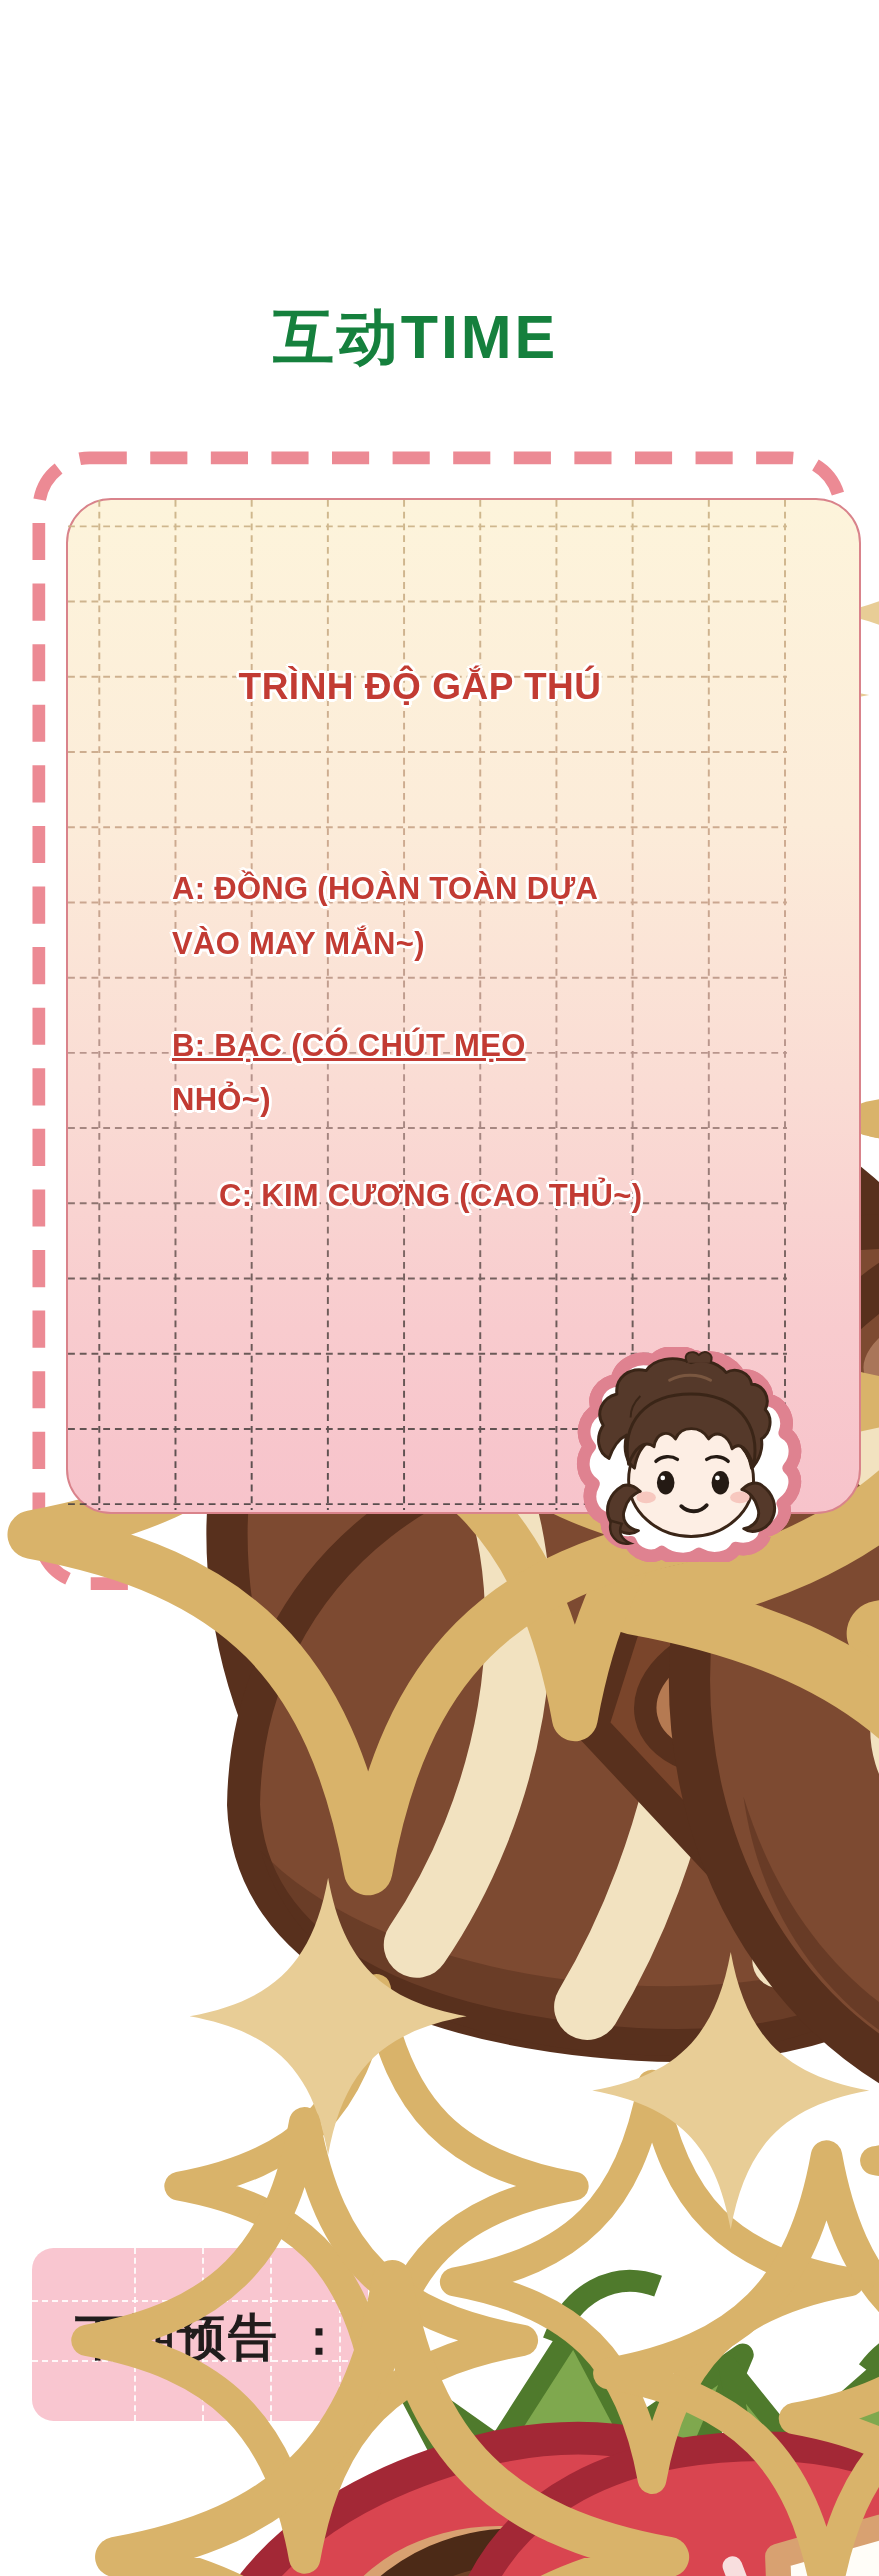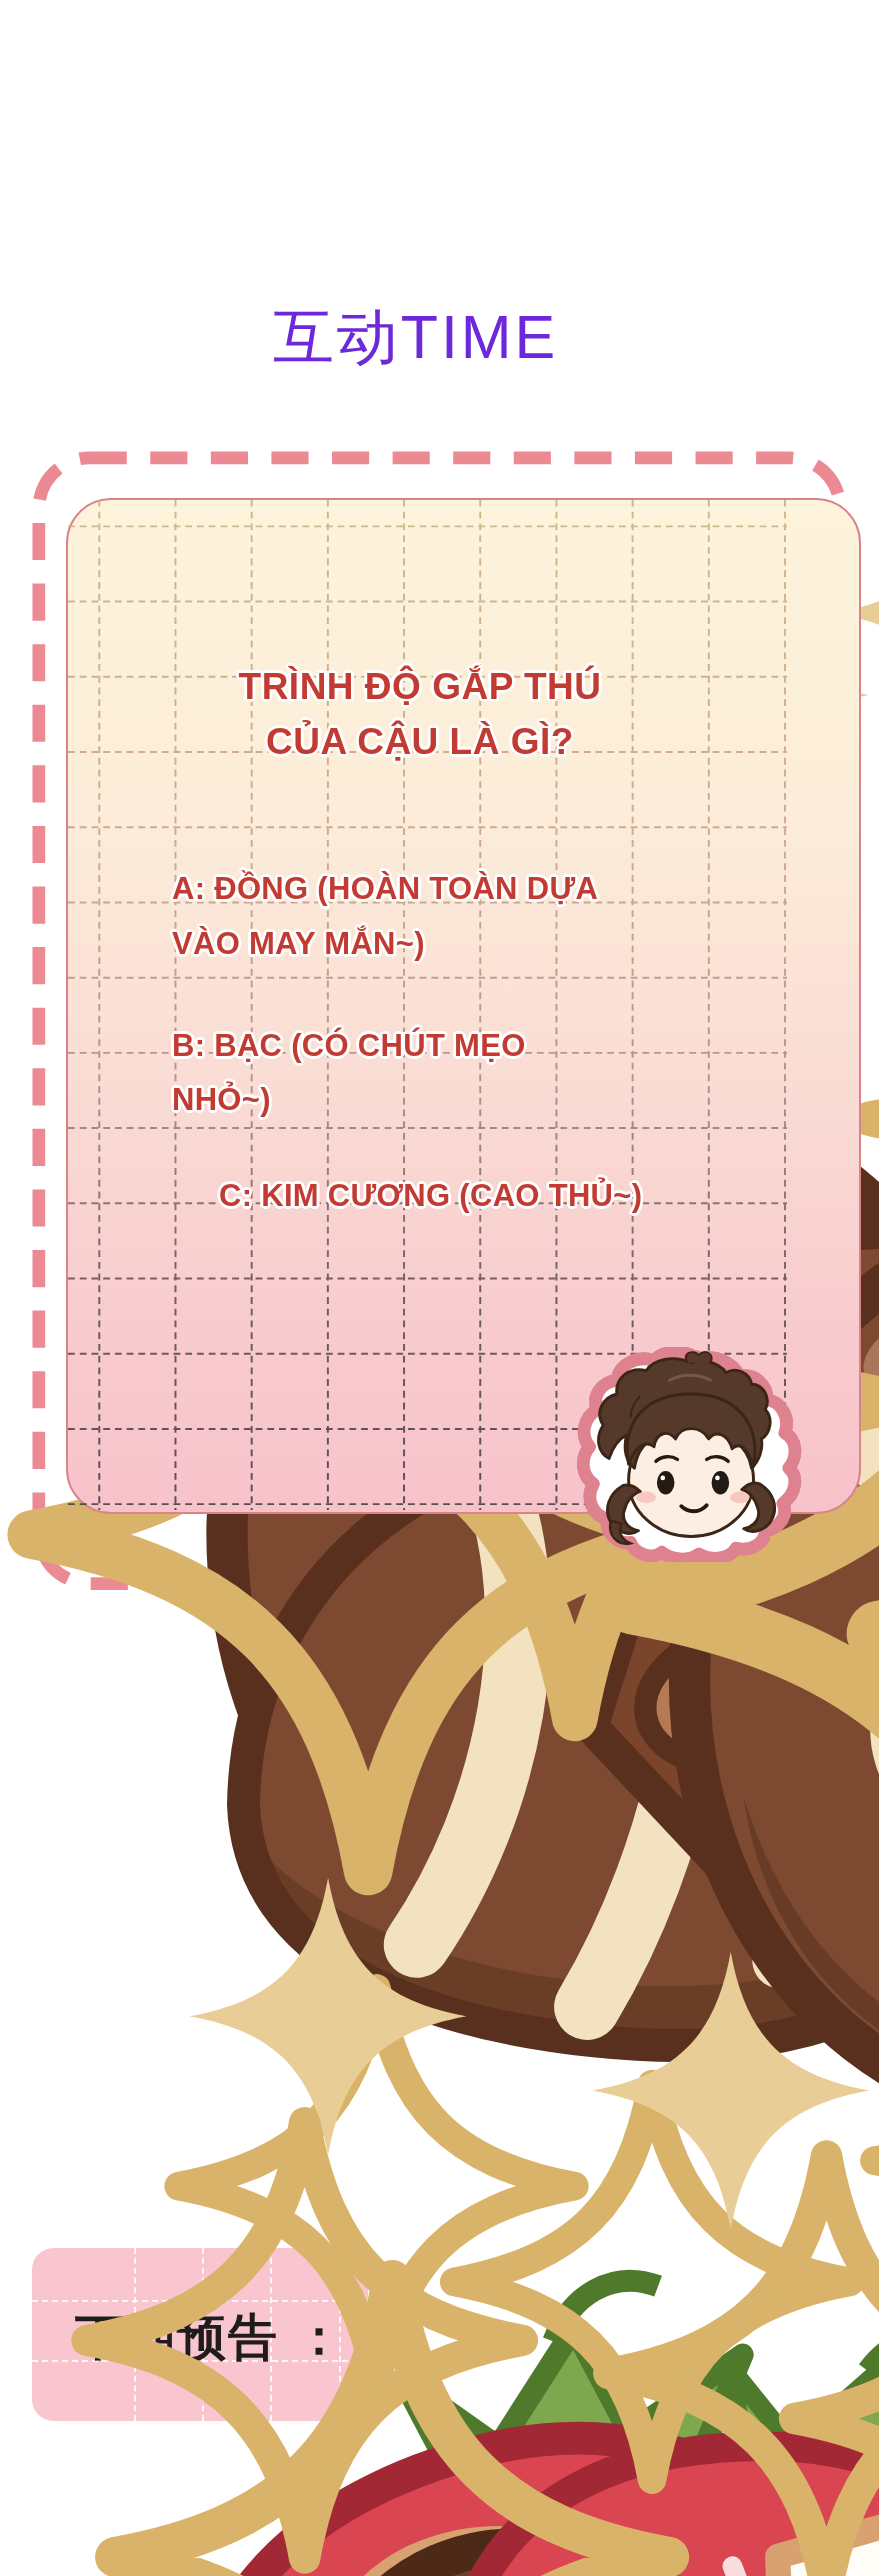--- a/index.html
+++ b/index.html
@@ -10,22 +10,22 @@
   #layerA{z-index:1;}
   #card{z-index:2;left:66px;top:498px;width:795px;height:1016px;box-sizing:border-box;
         border:2.9px solid #d9838b;border-radius:45px;
         background:linear-gradient(180deg,#fdf4db 0%,#fcecd9 32%,#fadcd4 58%,#f8cbce 82%,#f7c3cb 100%);}
   #gridsvg{position:absolute;left:0;top:0;width:719px;height:1010px;}
   .redline{position:absolute;font-weight:bold;color:#c23b33;white-space:nowrap;
            text-shadow:-2px -2px 0 #fff,2px -2px 0 #fff,-2px 2px 0 #fff,2px 2px 0 #fff,
                         0 -2.9px 0 #fff,0 2.9px 0 #fff,-2.9px 0 0 #fff,2.9px 0 0 #fff;}
   .qline{font-size:37px;letter-spacing:0.5px;left:59px;width:586px;text-align:center;}
   .oline{font-size:31px;letter-spacing:0.3px;left:104px;text-align:left;}
-  #title{z-index:3;left:0;top:297px;width:831px;text-align:center;font-size:61px;font-weight:normal;
-         color:#6d28d9;letter-spacing:2.9px;}
+  #title{z-index:3;left:0;top:297px;width:831px;text-align:center;font-size:61px;font-weight:bold;
+         color:#15803d;letter-spacing:2.9px;}
   #layerB{z-index:4;}
   #headwrap{z-index:5;left:572px;top:1347px;width:244px;height:215px;}
   #nextblock{z-index:2;left:32px;top:2248px;width:336px;height:173px;border-radius:21.5px;background:#f9c6d0;}
   .wgrid-v{position:absolute;top:0;bottom:0;width:0;border-left:2px dashed rgba(255,255,255,.85);}
   .wgrid-h{position:absolute;left:0;right:0;height:0;border-top:2px dashed rgba(255,255,255,.85);}
   #nextlabel{position:absolute;left:43px;top:57px;font-size:49px;font-weight:bold;color:#211c1c;
              letter-spacing:2px;white-space:nowrap;}
 </style>
 </head>
 <body>
@@ -214,26 +214,25 @@
         <line x1="0" y1="643" x2="736" y2="643"></line>
           <line x1="0" y1="720" x2="736" y2="720"></line>
         <line x1="0" y1="797" x2="736" y2="797"></line>
           <line x1="0" y1="874" x2="736" y2="874"></line>
         <line x1="0" y1="951" x2="736" y2="951"></line>
           <line x1="0" y1="1028" x2="736" y2="1028"></line>
       </g>
     </svg>
 
     <div class="redline qline" style="top:166px;">TRÌNH ĐỘ GẮP THÚ</div>
-    <div class="redline qline" style="top:221px;">CỦA CẬU LÀ GÌ?</div>
 
     <div class="redline oline" style="top:371px;">A: ĐỒNG (HOÀN TOÀN DỰA</div>
     <div class="redline oline" style="top:426px;">VÀO MAY MẮN~)</div>
 
-    <div class="redline oline" style="top:528px;">B: BẠC (CÓ CHÚT MẸO</div>
+    <div class="redline oline" style="top:528px;text-decoration:underline;">B: BẠC (CÓ CHÚT MẸO</div>
     <div class="redline oline" style="top:582px;">NHỎ~)</div>
 
     <div class="redline oline" style="top:678px;margin-left:47px;">C: KIM CƯƠNG (CAO THỦ~)</div>
   </div>
 
   <div id="nextblock" class="abs">
     <div class="wgrid-v" style="left:102px;"></div>
     <div class="wgrid-v" style="left:170px;"></div>
     <div class="wgrid-v" style="left:238px;"></div>
     <div class="wgrid-v" style="left:307px;"></div>

